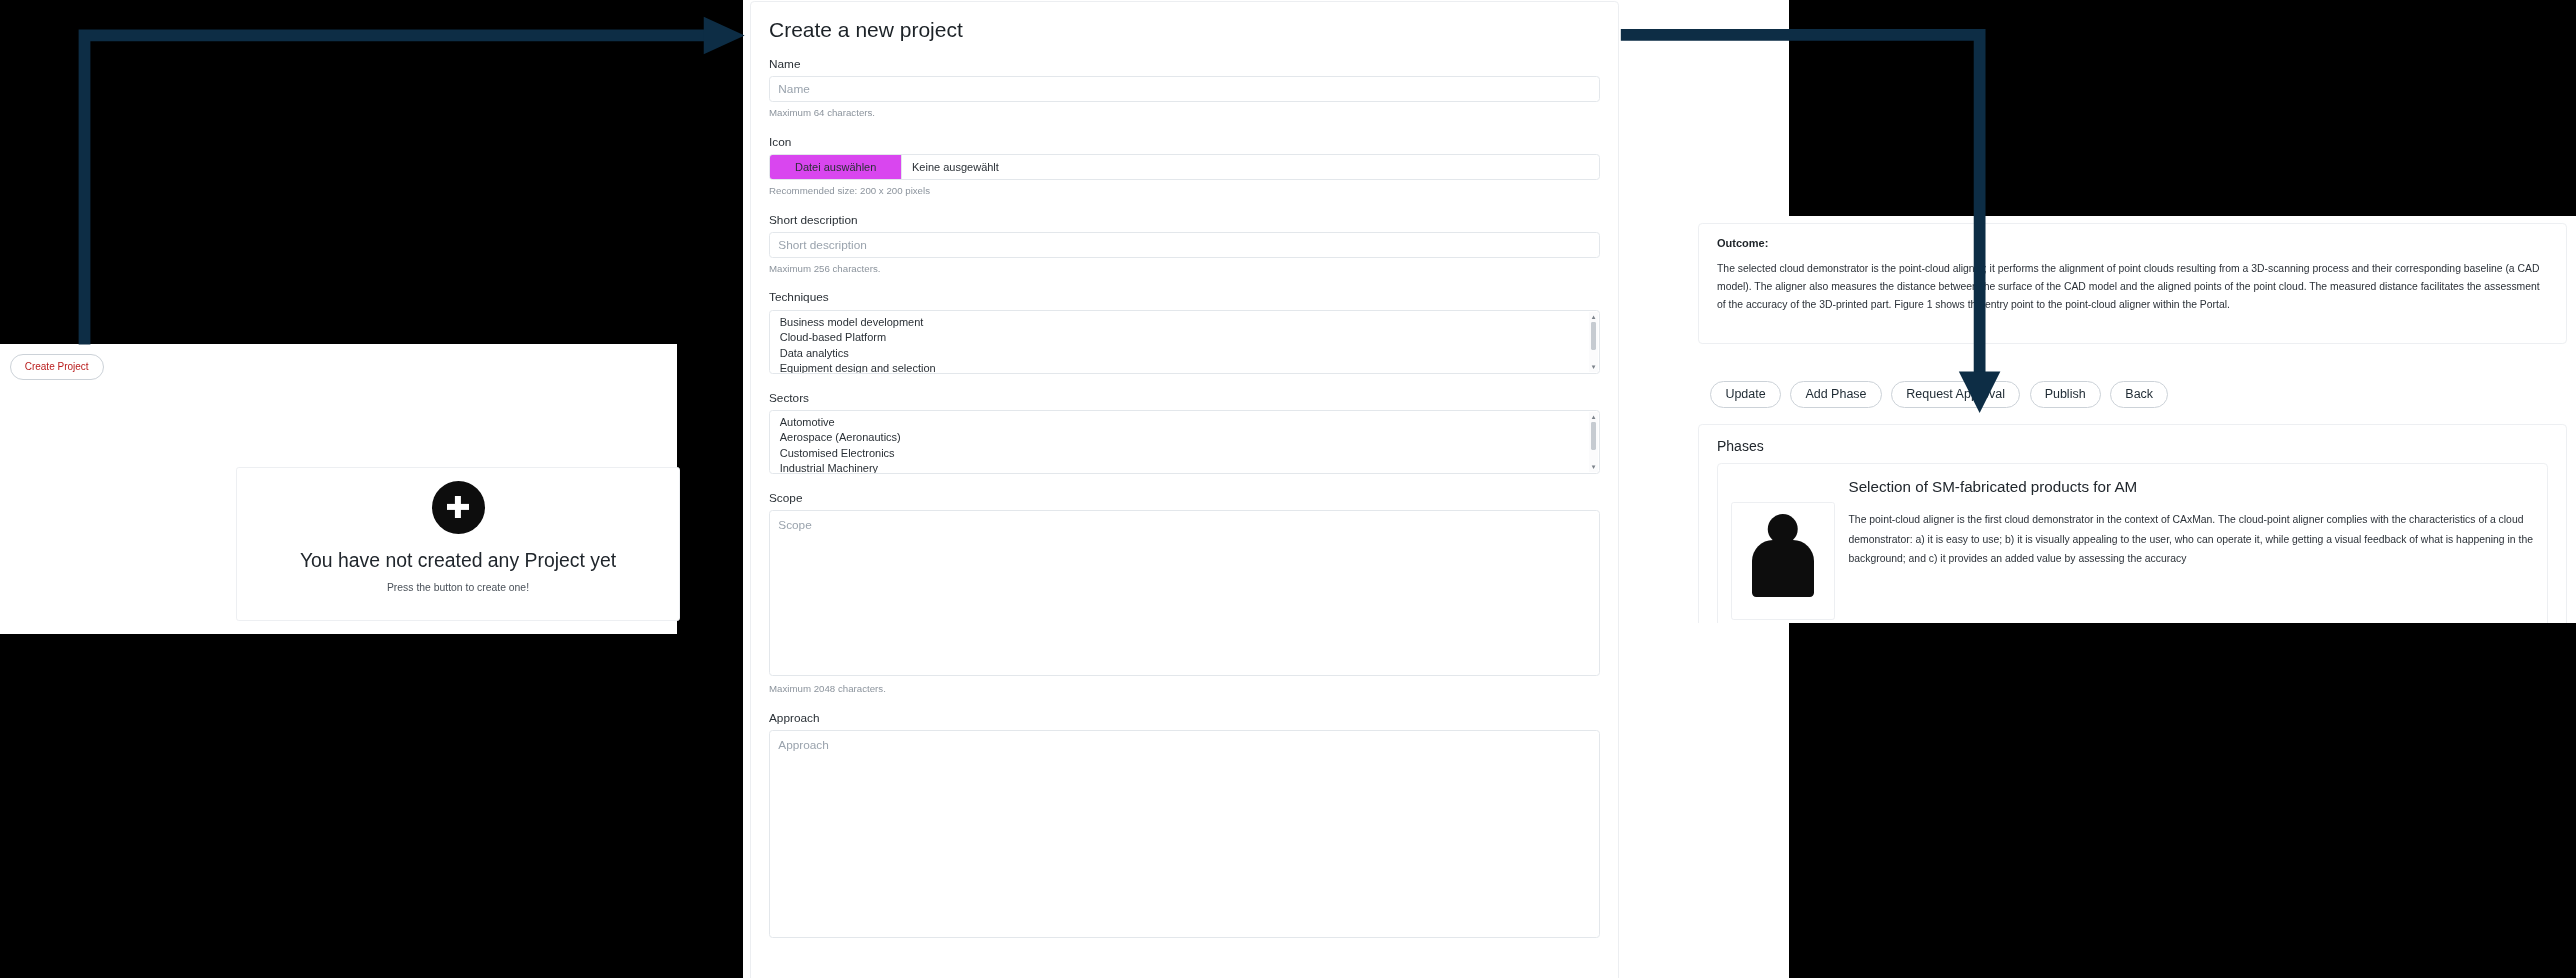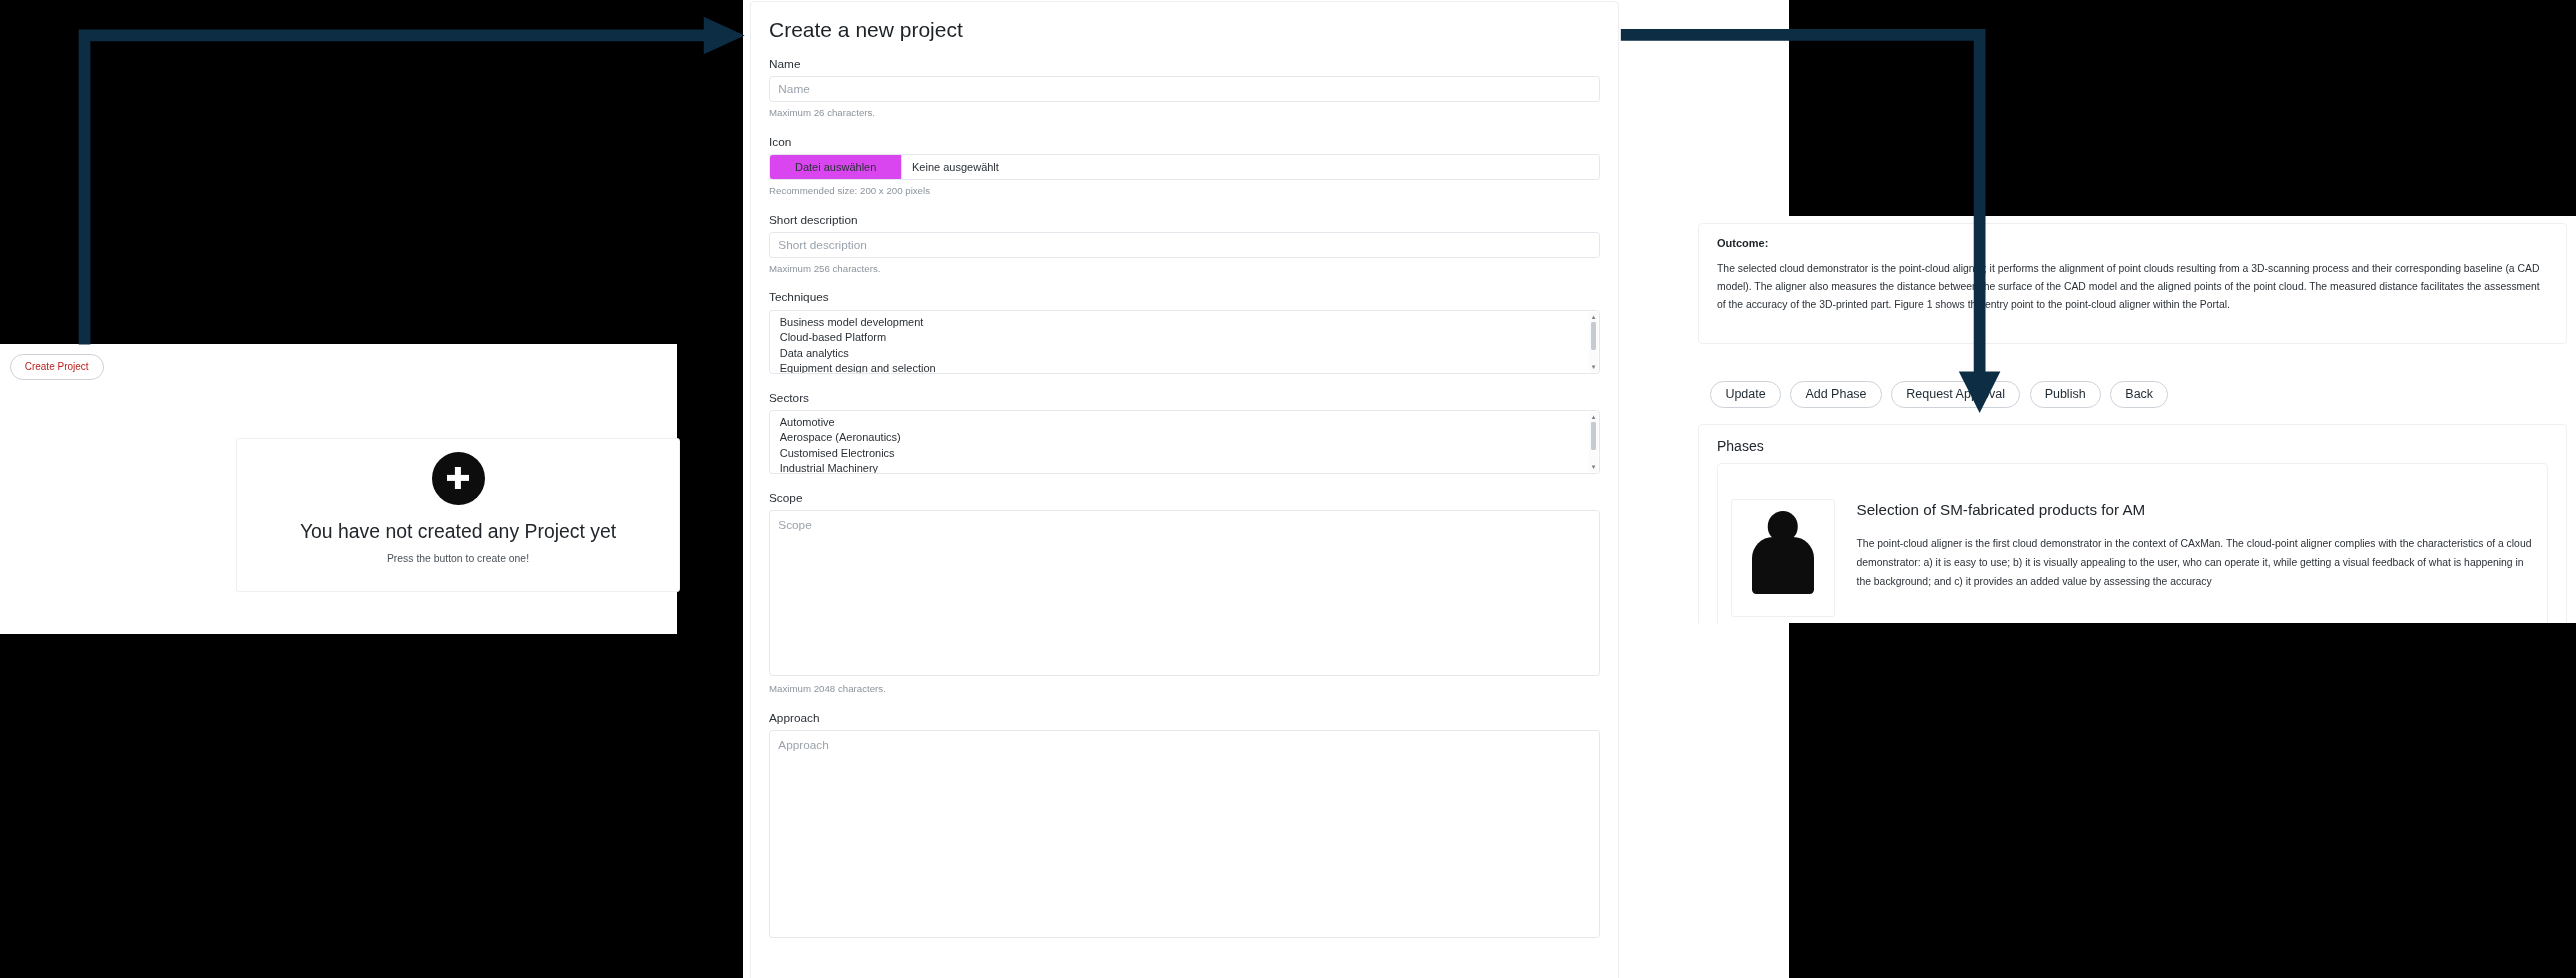--- a/index.html
+++ b/index.html
@@ -23,21 +23,21 @@
     border: 0.7px solid #ccd2d8;
     border-radius: 16.6px;
     background: #ffffff;
     color: #b91c1c;
     font-size: 10px;
     line-height: 1;
     cursor: pointer;
     font-family: "Liberation Sans", sans-serif;
   }
   .empty-card {
-    position: absolute; left: 236px; top: 94px;
+    position: absolute; left: 236px; top: 123px;
     width: 444px; height: 154px;
     background: #ffffff;
     border: 0.7px solid #edeff2;
     border-radius: 2.8px;
     display: flex; flex-direction: column;
     align-items: center; justify-content: flex-start;
     padding-top: 12.5px;
   }
   .plus-circle {
     width: 53px; height: 53px;
@@ -143,21 +143,21 @@
     font-family:Liberation Sans, sans-serif; white-space:nowrap;
   }
   .phases-card {
     position:absolute; left:7px; top:208px; width:869px; height:208px;
     border:0.7px solid #edeff2; border-radius:4.2px; background:#fff;
     padding: 12.5px 18px;
   }
   .phases-title { font-size:14px; color:#20262c; margin-bottom: 9.7px; }
   .phase-item {
     border:0.7px solid #edeff2; border-radius:4.2px; background:#fff;
-    padding: 9.7px 12.5px 12.5px 12.5px; display:flex; gap:22px; height: 165px; overflow:hidden;align-items:center;
+    padding: 9.7px 12.5px 12.5px 12.5px; display:flex; gap:14px; height: 165px; overflow:hidden;
   }
   .phase-thumb {
     width: 104px; min-width:104px; height: 118px; margin-top: 28px;
     border:0.7px solid #edeff2; border-radius:2.8px;
     display:flex; align-items:flex-start; justify-content:center; padding-top: 11px;
     background:#fff;
   }
   .person-glyph { position:relative; width: 62px; height: 83px; }
   .person-glyph .head {
     position:absolute; left:50%; transform:translateX(-50%); top:0;
@@ -190,21 +190,21 @@
   </div>
 
   <div class="form-panel">
     <div class="form-card">
 
       <div class="form-title">Create a new project</div>
 
       
       <label class="field-label">Name</label>
       <input class="text-input" type="text" placeholder="Name" style="">
-      <span class="hint">Maximum 26 characters.</span>
+      <span class="hint">Maximum 64 characters.</span>
       <div class="spacer"></div>
 
       
       <label class="field-label">Icon</label>
       <div class="file-row">
         <div class="file-btn">Datei auswählen</div>
         <div class="file-name">Keine ausgewählt</div>
       </div>
       <span class="hint">Recommended size: 200 x 200 pixels</span>
       <div class="spacer"></div>

